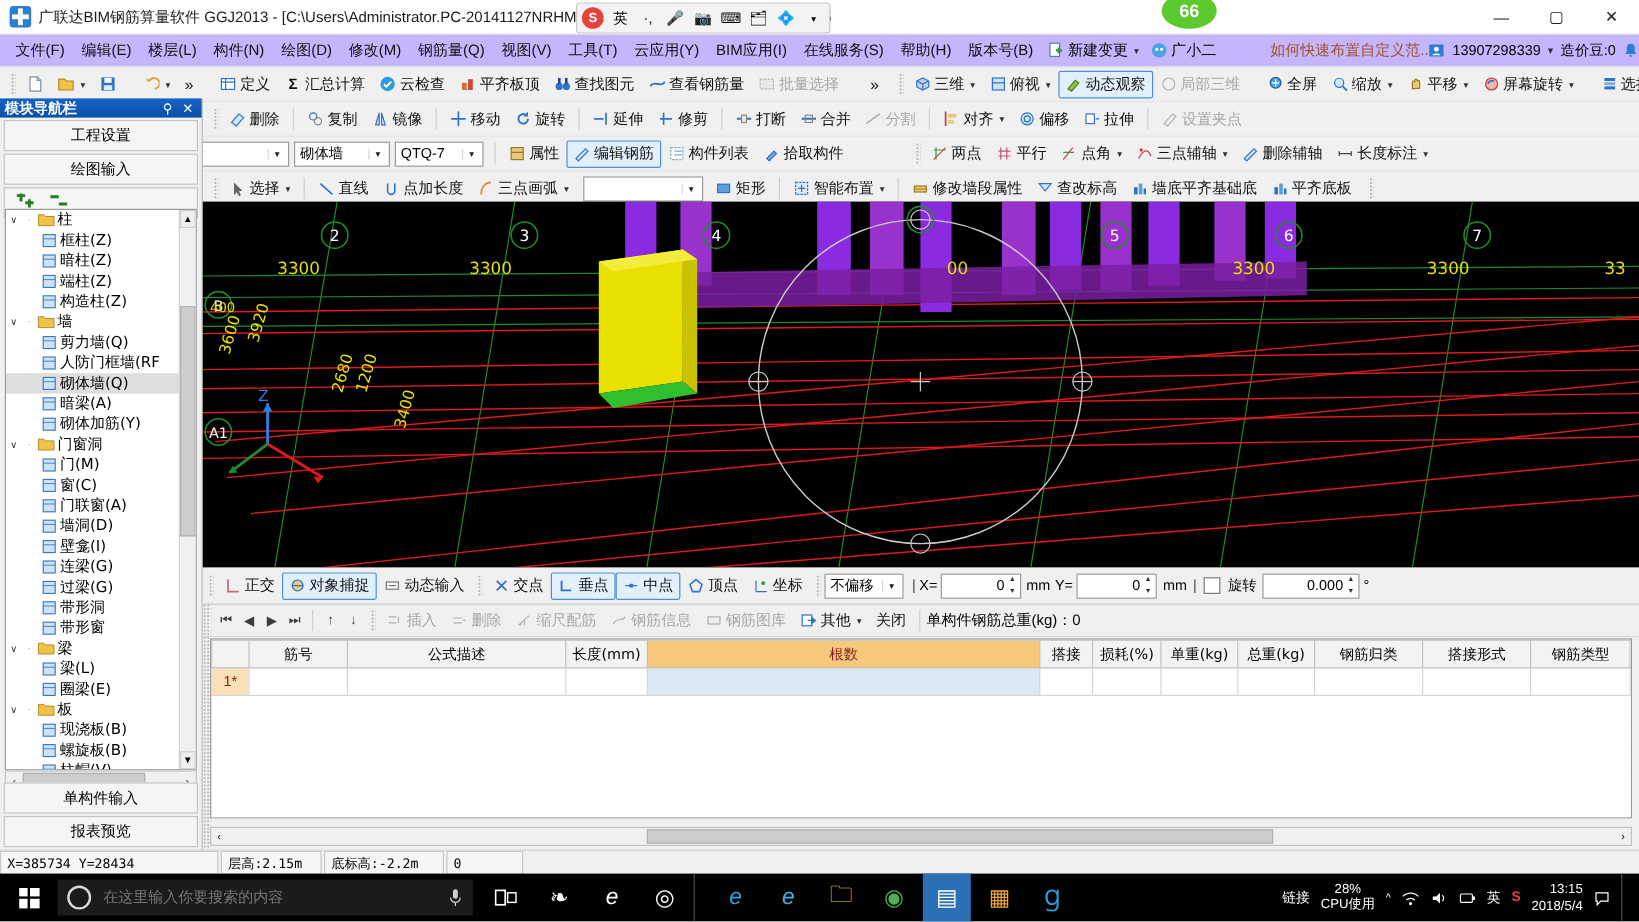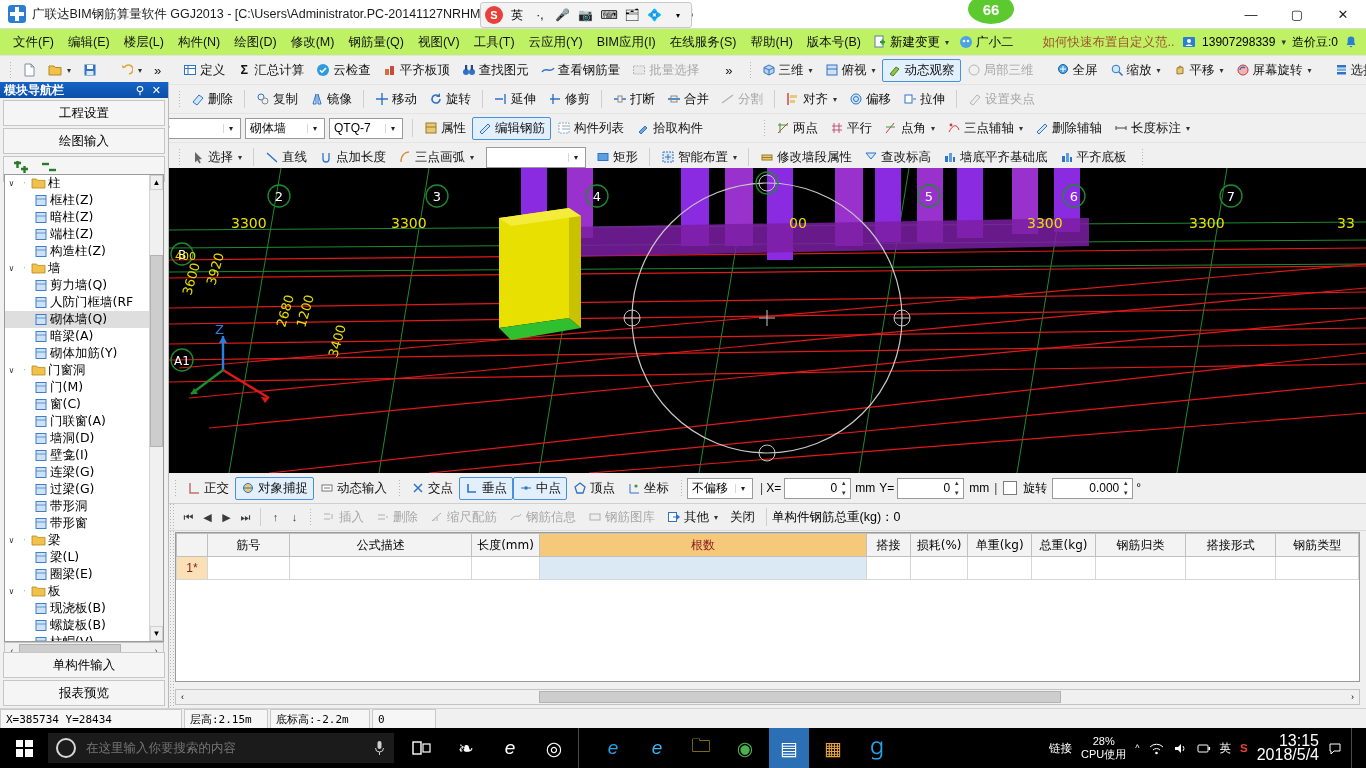--- a/index.html
+++ b/index.html
@@ -25,25 +25,25 @@
   .tray-s{width:18px;height:18px;border-radius:50%;background:#e8413a;color:#fff;font-size:11px;
           display:flex;align-items:center;justify-content:center;font-weight:bold;}
   .win-btns{position:absolute;right:0;top:0;height:28px;display:flex;}
   .win-btn{width:46px;height:28px;display:flex;align-items:center;justify-content:center;
            font-size:13px;color:#222;}
   .circ-badge{position:absolute;left:966px;top:-8px;width:46px;height:30px;border-radius:50%;
               background:#5cc92e;border:2px solid #fff;color:#fff;font-size:15px;font-weight:bold;
               display:flex;align-items:center;justify-content:center;}
 
   
-  .menubar{height:26px;background:#bef264;display:flex;align-items:center;padding-left:6px;
+  .menubar{height:26px;background:#c4b5fd;display:flex;align-items:center;padding-left:6px;
            border-bottom:1px solid #e2e2e2;position:relative;}
   .menu-item{padding:3px 7px;font-size:12.5px;color:#111;white-space:nowrap;}
   .mb-btn{display:flex;align-items:center;gap:3px;padding:2px 5px;font-size:12.5px;white-space:nowrap;}
-  .hint{color:#a0522d;font-size:12.5px;margin-left:24px;white-space:nowrap;}
+  .hint{color:#a0522d;font-size:12.5px;margin-left:40px;white-space:nowrap;}
   .mb-right{margin-left:auto;display:flex;align-items:center;gap:6px;padding-right:8px;white-space:nowrap;}
   .chev{font-size:9px;color:#333;}
   .ico{display:inline-block;width:14px;height:14px;vertical-align:middle;flex:none;}
 
   
   .tbrow{height:28px;background:#f0f0f0;display:flex;align-items:center;border-bottom:1px solid #e4e4e4;}
   .tbtn{display:flex;align-items:center;gap:3px;padding:2px 5px;font-size:12.5px;white-space:nowrap;
         border:1px solid transparent;border-radius:2px;color:#111;}
   .tbtn.dim{color:#a7a7a7;}
   .tbtn.active{background:#e2effc;border:1px solid #4a90d9;}
@@ -138,21 +138,21 @@
   .search{width:330px;height:30px;background:#1b1b1b;display:flex;align-items:center;padding:0 8px;gap:8px;}
   .search .ring{width:16px;height:16px;border:2px solid #d8d8d8;border-radius:50%;flex:none;}
   .search input{flex:1;background:transparent;border:0;color:#b9b9b9;font-size:12.5px;outline:none;
                 font-family:"Liberation Sans",sans-serif;}
   .tb-apps{display:flex;align-items:center;gap:4px;padding-left:8px;}
   .tapp{width:40px;height:40px;display:flex;align-items:center;justify-content:center;
         font-size:19px;color:#fff;position:relative;}
   .tapp.on{background:#2b6fb5;}
   .tray{margin-left:auto;display:flex;align-items:center;color:#fff;font-size:11.5px;gap:9px;padding-right:4px;}
   .cpu{line-height:13px;text-align:center;font-size:11px;}
-  .clock{line-height:14px;text-align:right;font-size:16px;}
+  .clock{line-height:14px;text-align:right;font-size:11px;}
   .shownd{width:10px;height:40px;border-left:1px solid #4a4a4a;}
 </style>
 </head>
 <body>
 
 <div class="app">
 
   <div class="titlebar">
     <div class="tb-icon"></div>
     <div class="tb-title">广联达BIM钢筋算量软件 GGJ2013 - [C:\Users\Administrator.PC-20141127NRHM\Desktop\白龙村-2018-02-02-19-24-35</div>

